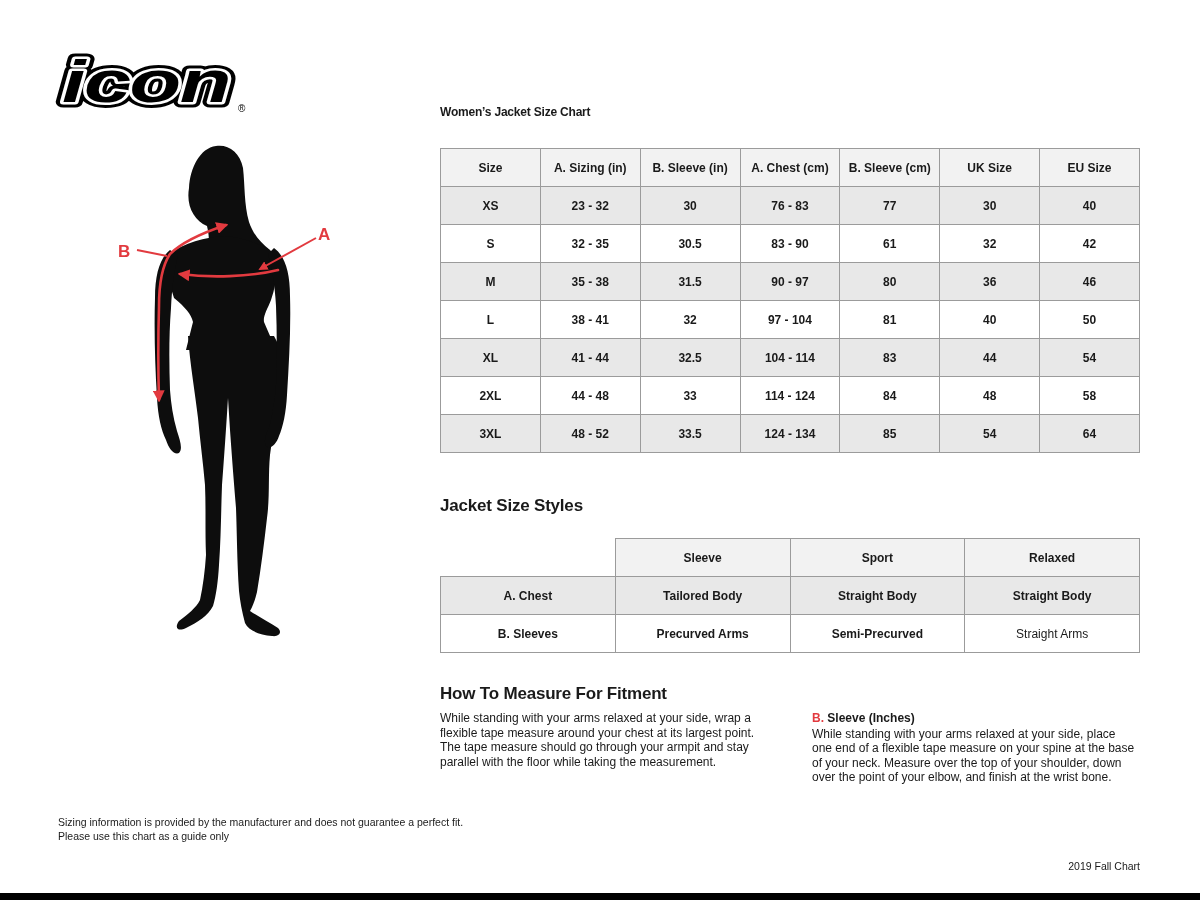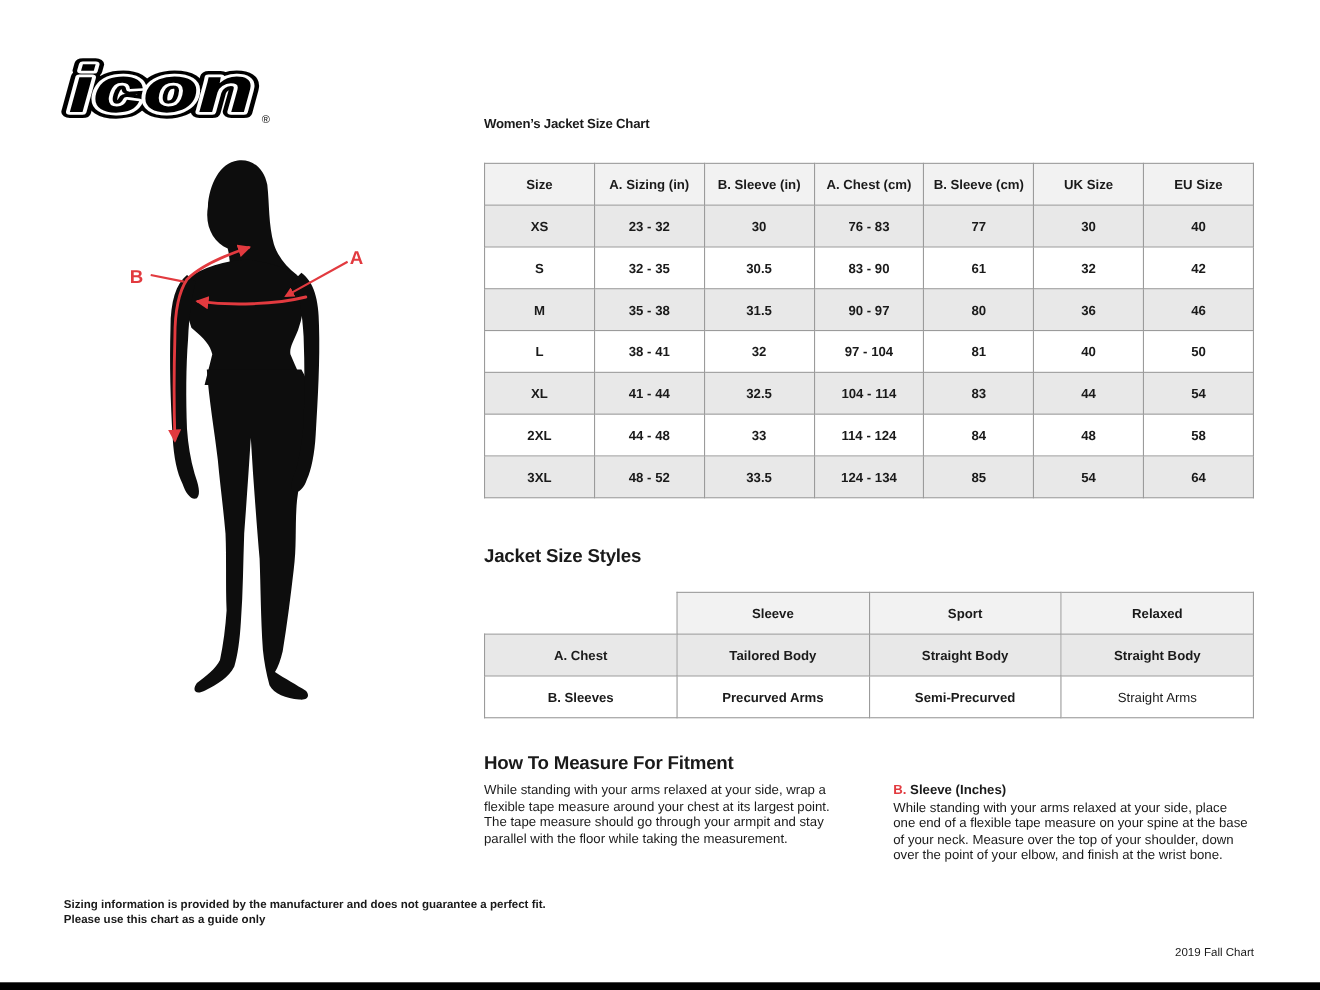--- a/index.html
+++ b/index.html
@@ -27,21 +27,21 @@
   #styles-table tbody tr:last-child td:last-child { font-weight:400; }
 
   
   .measure-col { position:absolute; top:711px; width:324px; font-size:12px; line-height:14.5px; }
   #measure-a { left:440px; }
   #measure-b { left:768px;margin-left:44px; }
   .measure-head { font-weight:700; margin:0 0 1px 0; }
   .letter-red { color:#e23a3f; font-weight:700; }
 
   
-  .disclaimer { left:58px; top:815px; font-size:10.5px; font-weight:700; line-height:14px; }
+  .disclaimer { left:58px; top:815px; font-size:10.5px; font-weight:400; line-height:14px; }
   .edition    { right:60px; top:860px; font-size:10.5px; font-weight:400; }
   .bottom-bar { left:0; bottom:0; width:1200px; height:7px; background:#000000; }
 
   
   .logo-box   { left:52px;  top:50px;  width:200px; height:66px; }
   .figure-box { left:110px; top:140px; width:240px; height:520px; }
   svg { display:block; overflow:visible; }
 </style>
 </head>
 <body>

